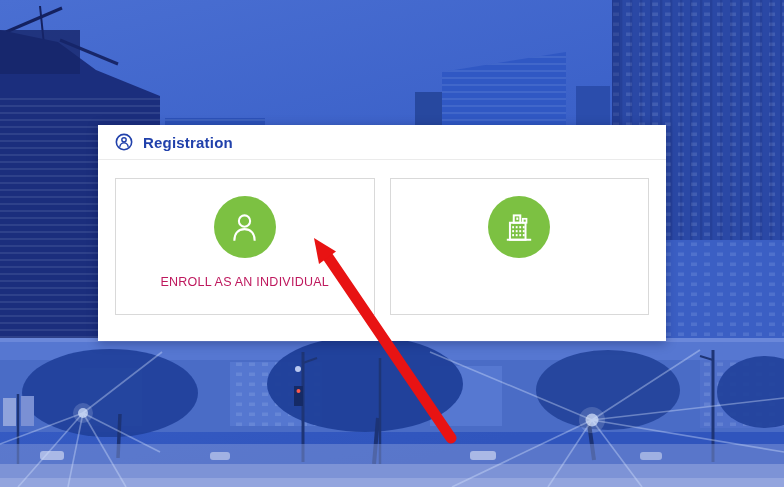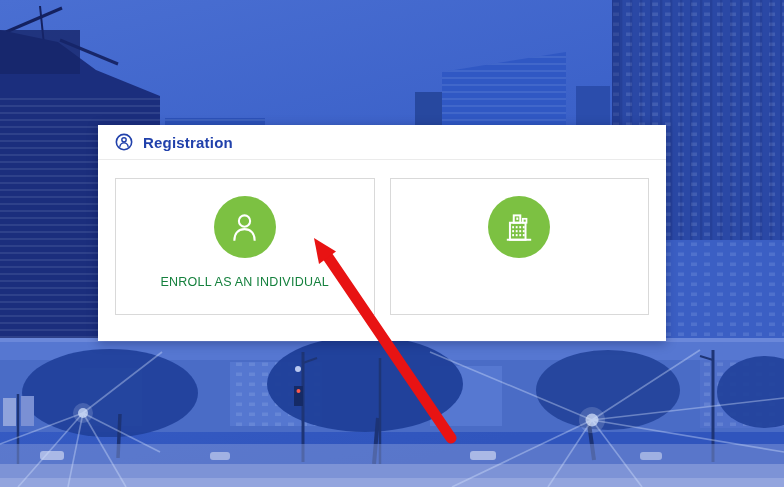--- a/index.html
+++ b/index.html
@@ -30,21 +30,21 @@
   .option-card{
     flex:1;border:1px solid #d9d9d9;background:#fff;cursor:pointer;
     display:flex;flex-direction:column;align-items:center;
     padding-top:17px;height:137px;
   }
   .opt-circle{
     width:62px;height:62px;border-radius:50%;background:#7cc142;
     display:flex;align-items:center;justify-content:center;flex-shrink:0;
   }
   .opt-label{
-    margin-top:17px;font-size:12.5px;color:#15803d;letter-spacing:.25px;
+    margin-top:17px;font-size:12.5px;color:#be185d;letter-spacing:.25px;
     white-space:nowrap;
   }
   
   .arrow-overlay{
     position:absolute;left:0;top:0;width:784px;height:487px;
     pointer-events:none;
   }
 </style>
 </head>
 <body>

